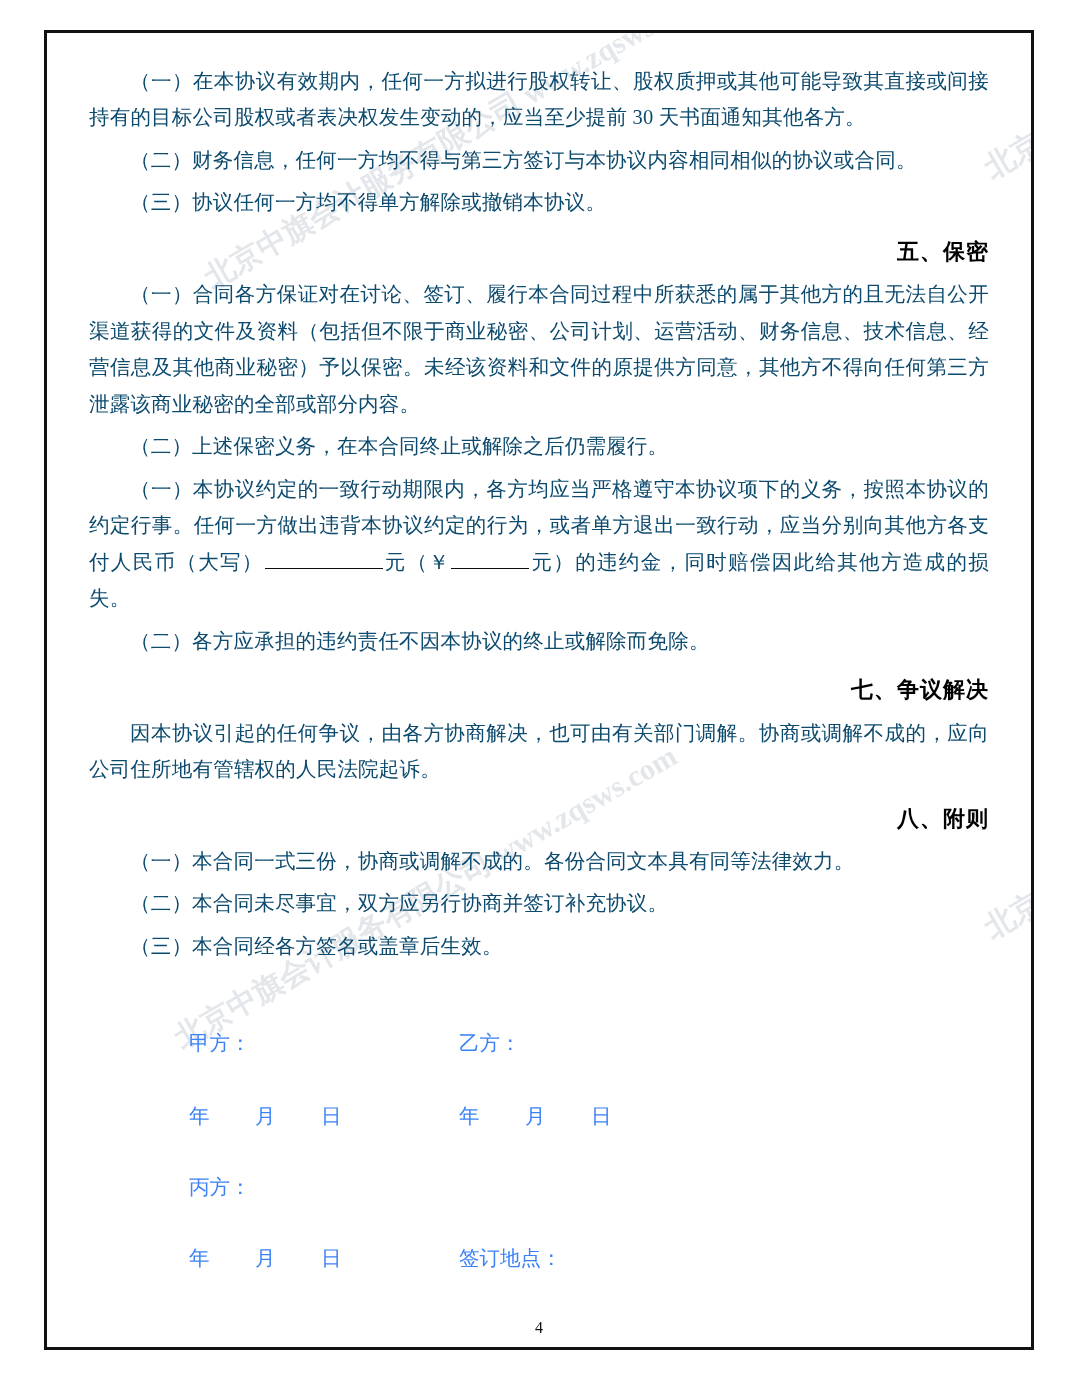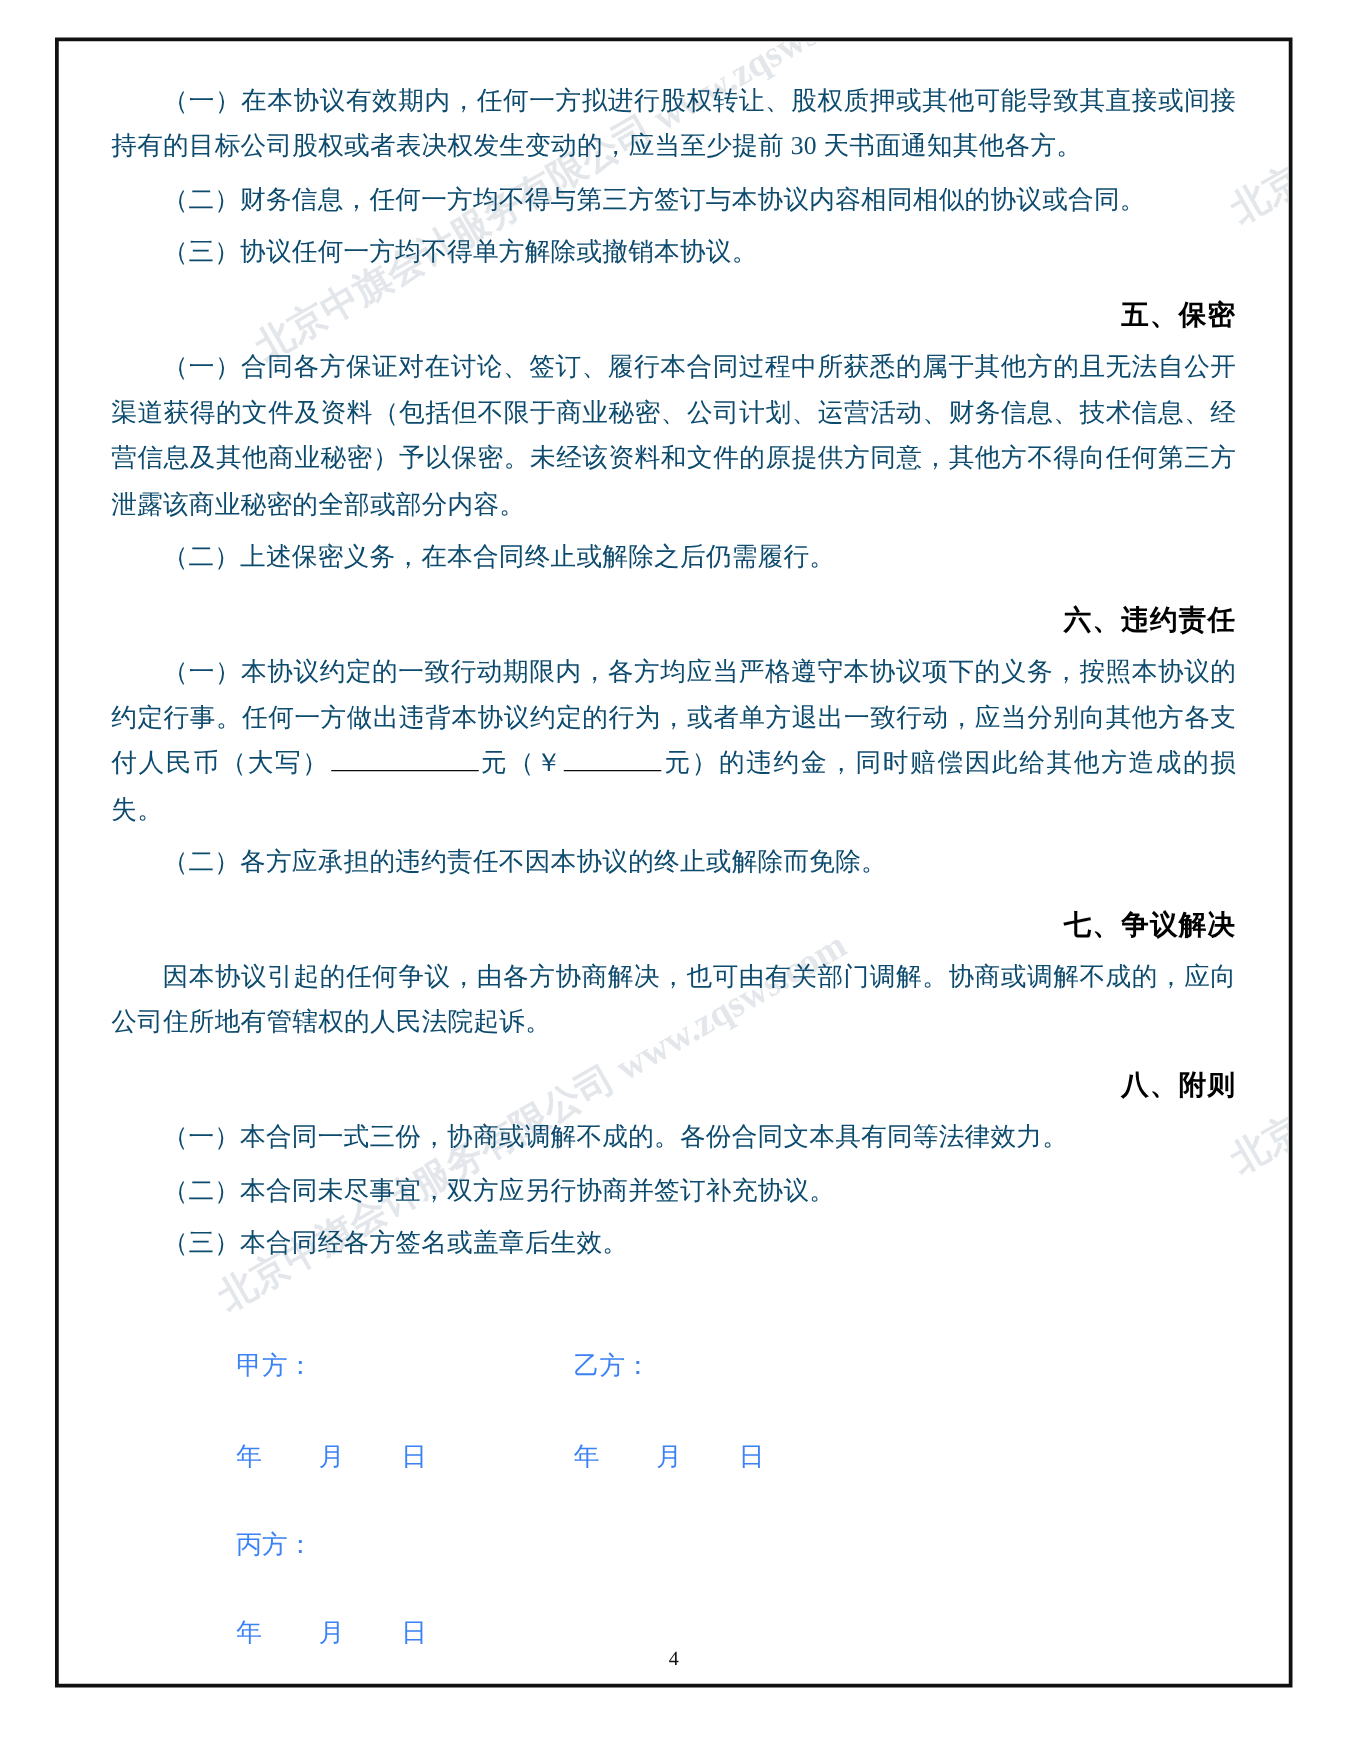--- a/index.html
+++ b/index.html
@@ -139,21 +139,20 @@
   <div class="content">
 
     <p class="indent">（一）在本协议有效期内，任何一方拟进行股权转让、股权质押或其他可能导致其直接或间接持有的目标公司股权或者表决权发生变动的，应当至少提前 30 天书面通知其他各方。</p>
     <p class="indent">（二）财务信息，任何一方均不得与第三方签订与本协议内容相同相似的协议或合同。</p>
     <p class="indent">（三）协议任何一方均不得单方解除或撤销本协议。</p>
 
     <h2 class="heading">五、保密</h2>
     <p class="indent">（一）合同各方保证对在讨论、签订、履行本合同过程中所获悉的属于其他方的且无法自公开渠道获得的文件及资料（包括但不限于商业秘密、公司计划、运营活动、财务信息、技术信息、经营信息及其他商业秘密）予以保密。未经该资料和文件的原提供方同意，其他方不得向任何第三方泄露该商业秘密的全部或部分内容。</p>
     <p class="indent">（二）上述保密义务，在本合同终止或解除之后仍需履行。</p>
 
-    <h2 class="heading">六、违约责任</h2>
     <p class="indent">
       <span>（一）本协议约定的一致行动期限内，各方均应当严格遵守本协议项下的义务，按照本协议的约定行事。任何一方做出违背本协议约定的行为，或者单方退出一致行动，应当分别向其他方各支付人民币（大写）</span><span class="blank-long"></span><span>元（￥</span><span class="blank-short"></span><span>元）的违约金，同时赔偿因此给其他方造成的损失。</span>
     </p>
     <p class="indent">（二）各方应承担的违约责任不因本协议的终止或解除而免除。</p>
 
     <h2 class="heading">七、争议解决</h2>
     <p class="indent">因本协议引起的任何争议，由各方协商解决，也可由有关部门调解。协商或调解不成的，应向公司住所地有管辖权的人民法院起诉。</p>
 
     <h2 class="heading">八、附则</h2>
     <p class="indent">（一）本合同一式三份，协商或调解不成的。各份合同文本具有同等法律效力。</p>
@@ -178,20 +177,21 @@
 
       <div class="sig-row second">
         <div class="sig-col-a">丙方：</div>
         <div class="sig-col-b"></div>
       </div>
 
       <div class="sig-row second-date">
         <div class="sig-col-a date-line">
           <span class="g">年</span><span class="g">月</span><span class="g">日</span>
         </div>
+        <div class="sig-col-b">签订地点：</div>
       </div>
 
     </div>
 
   </div>
 
   <div class="page-number">4</div>
 
 </div>
 

